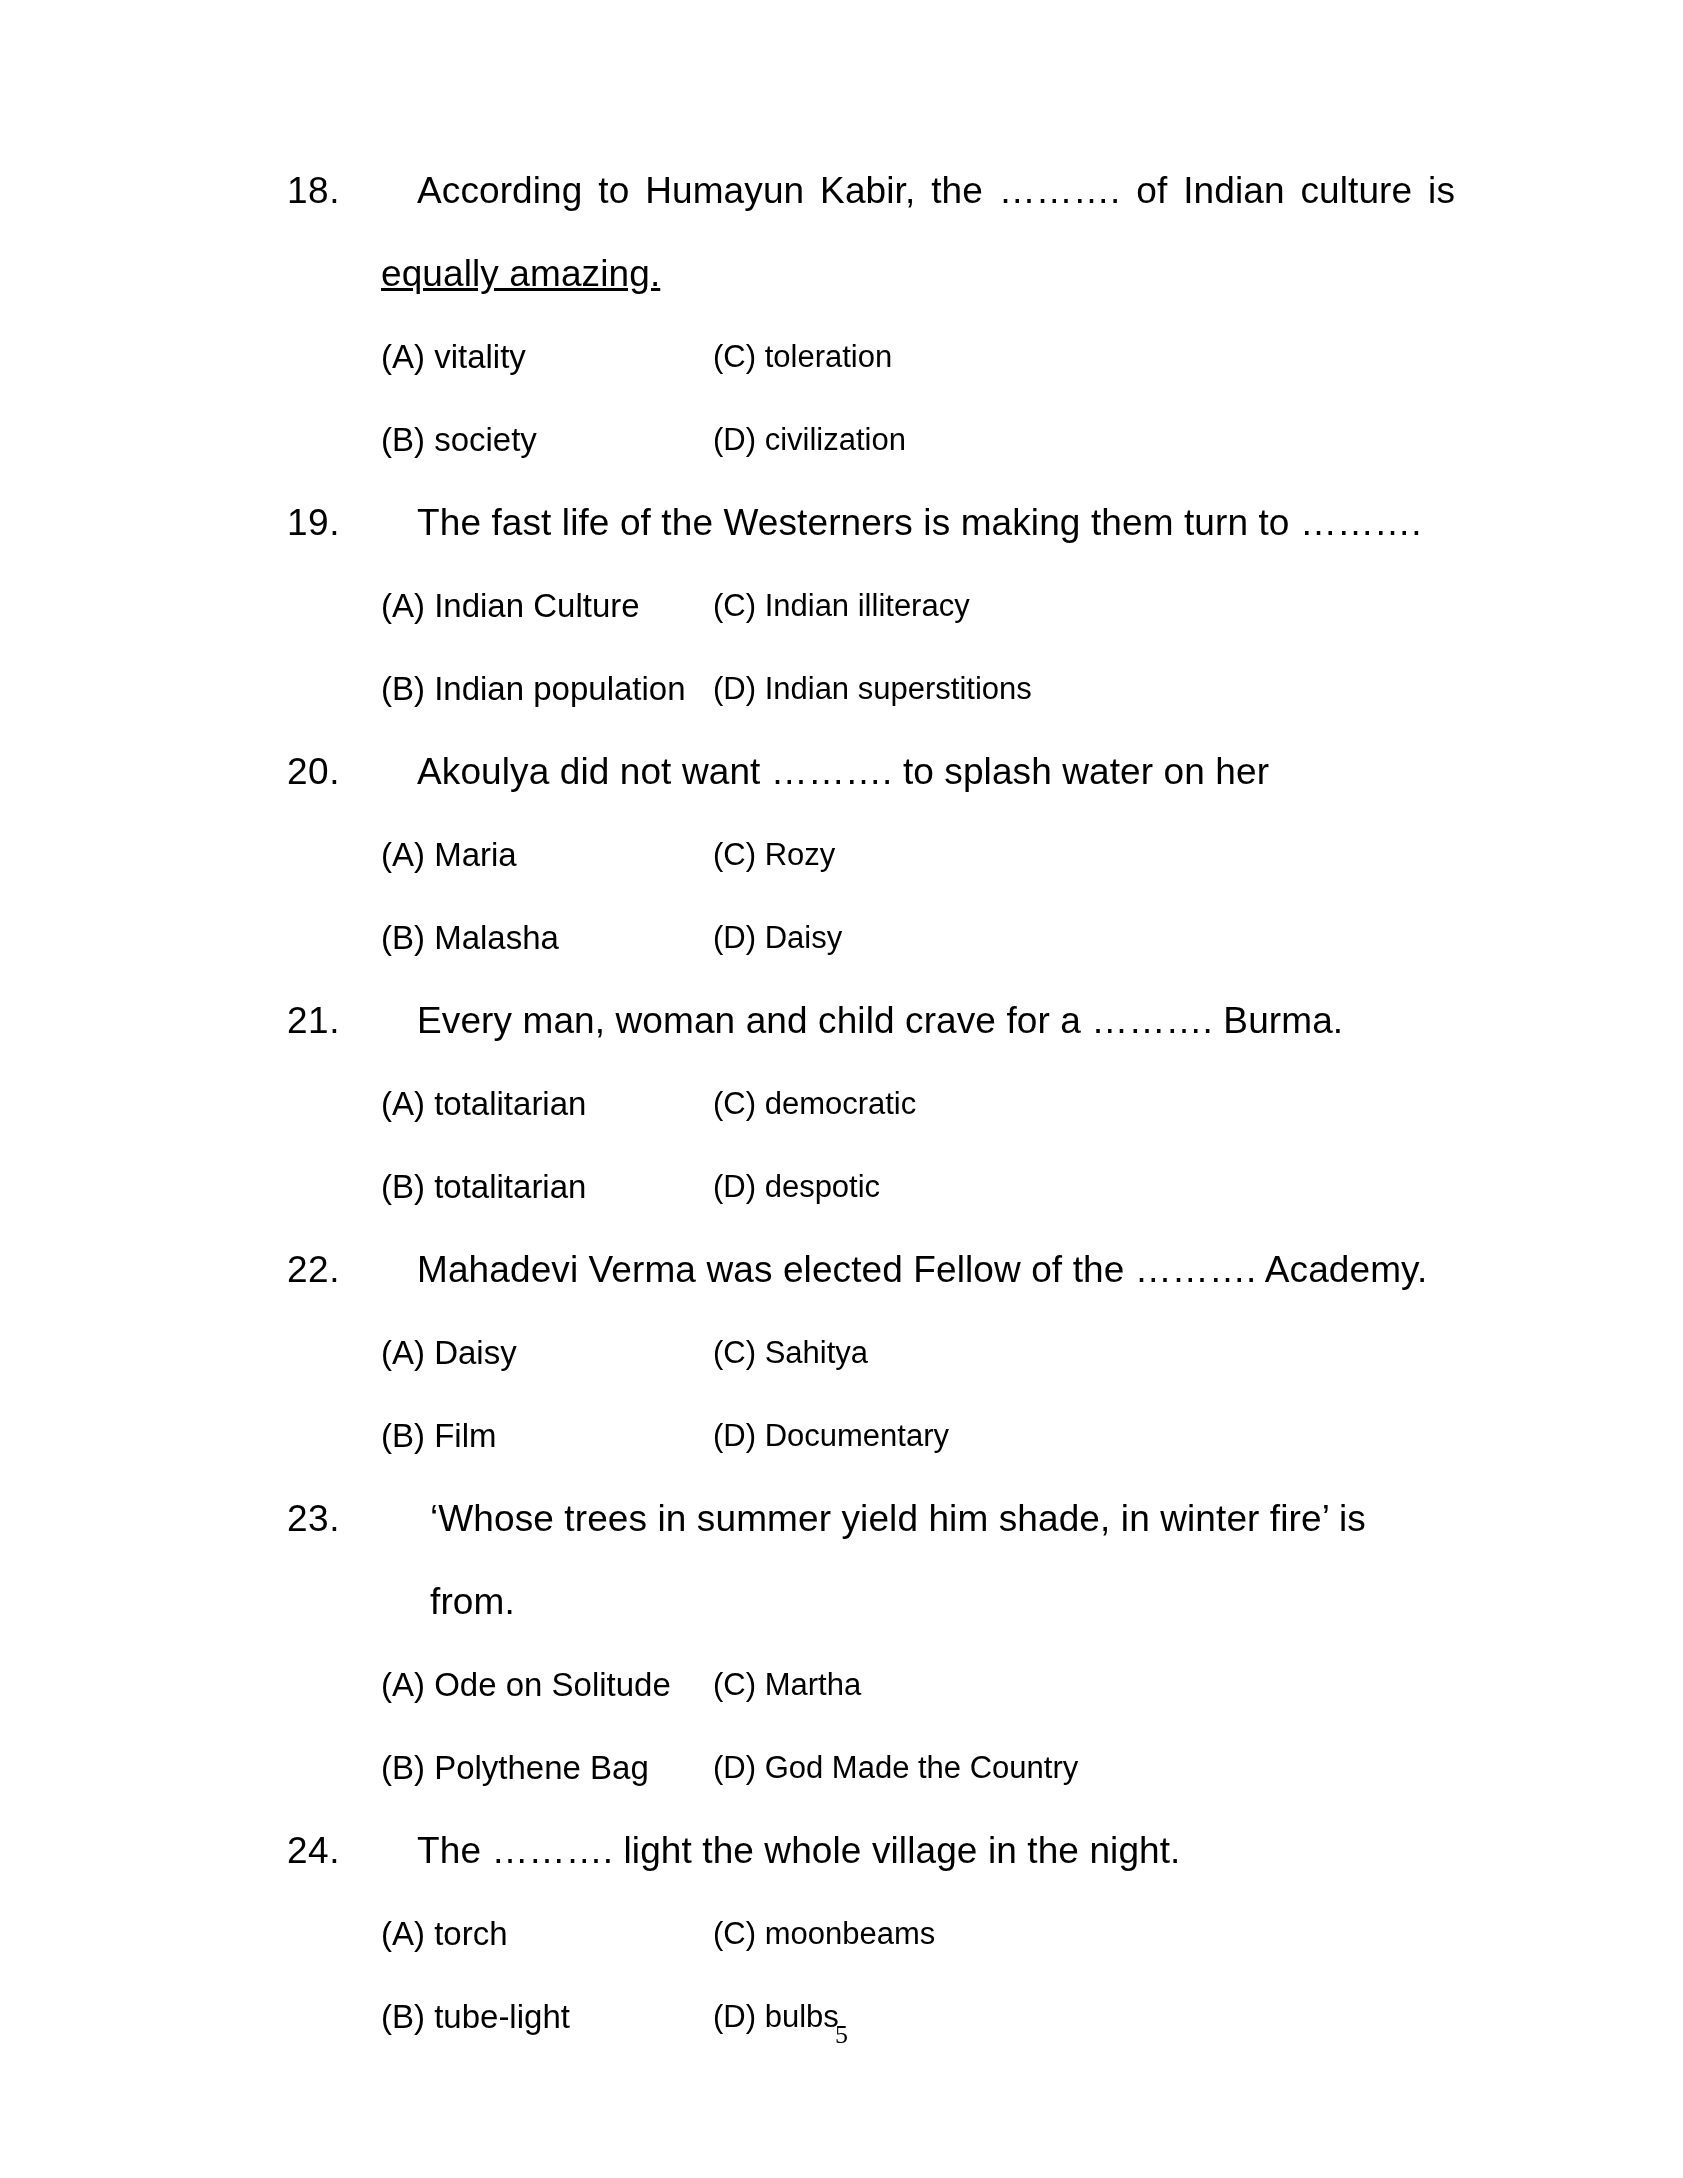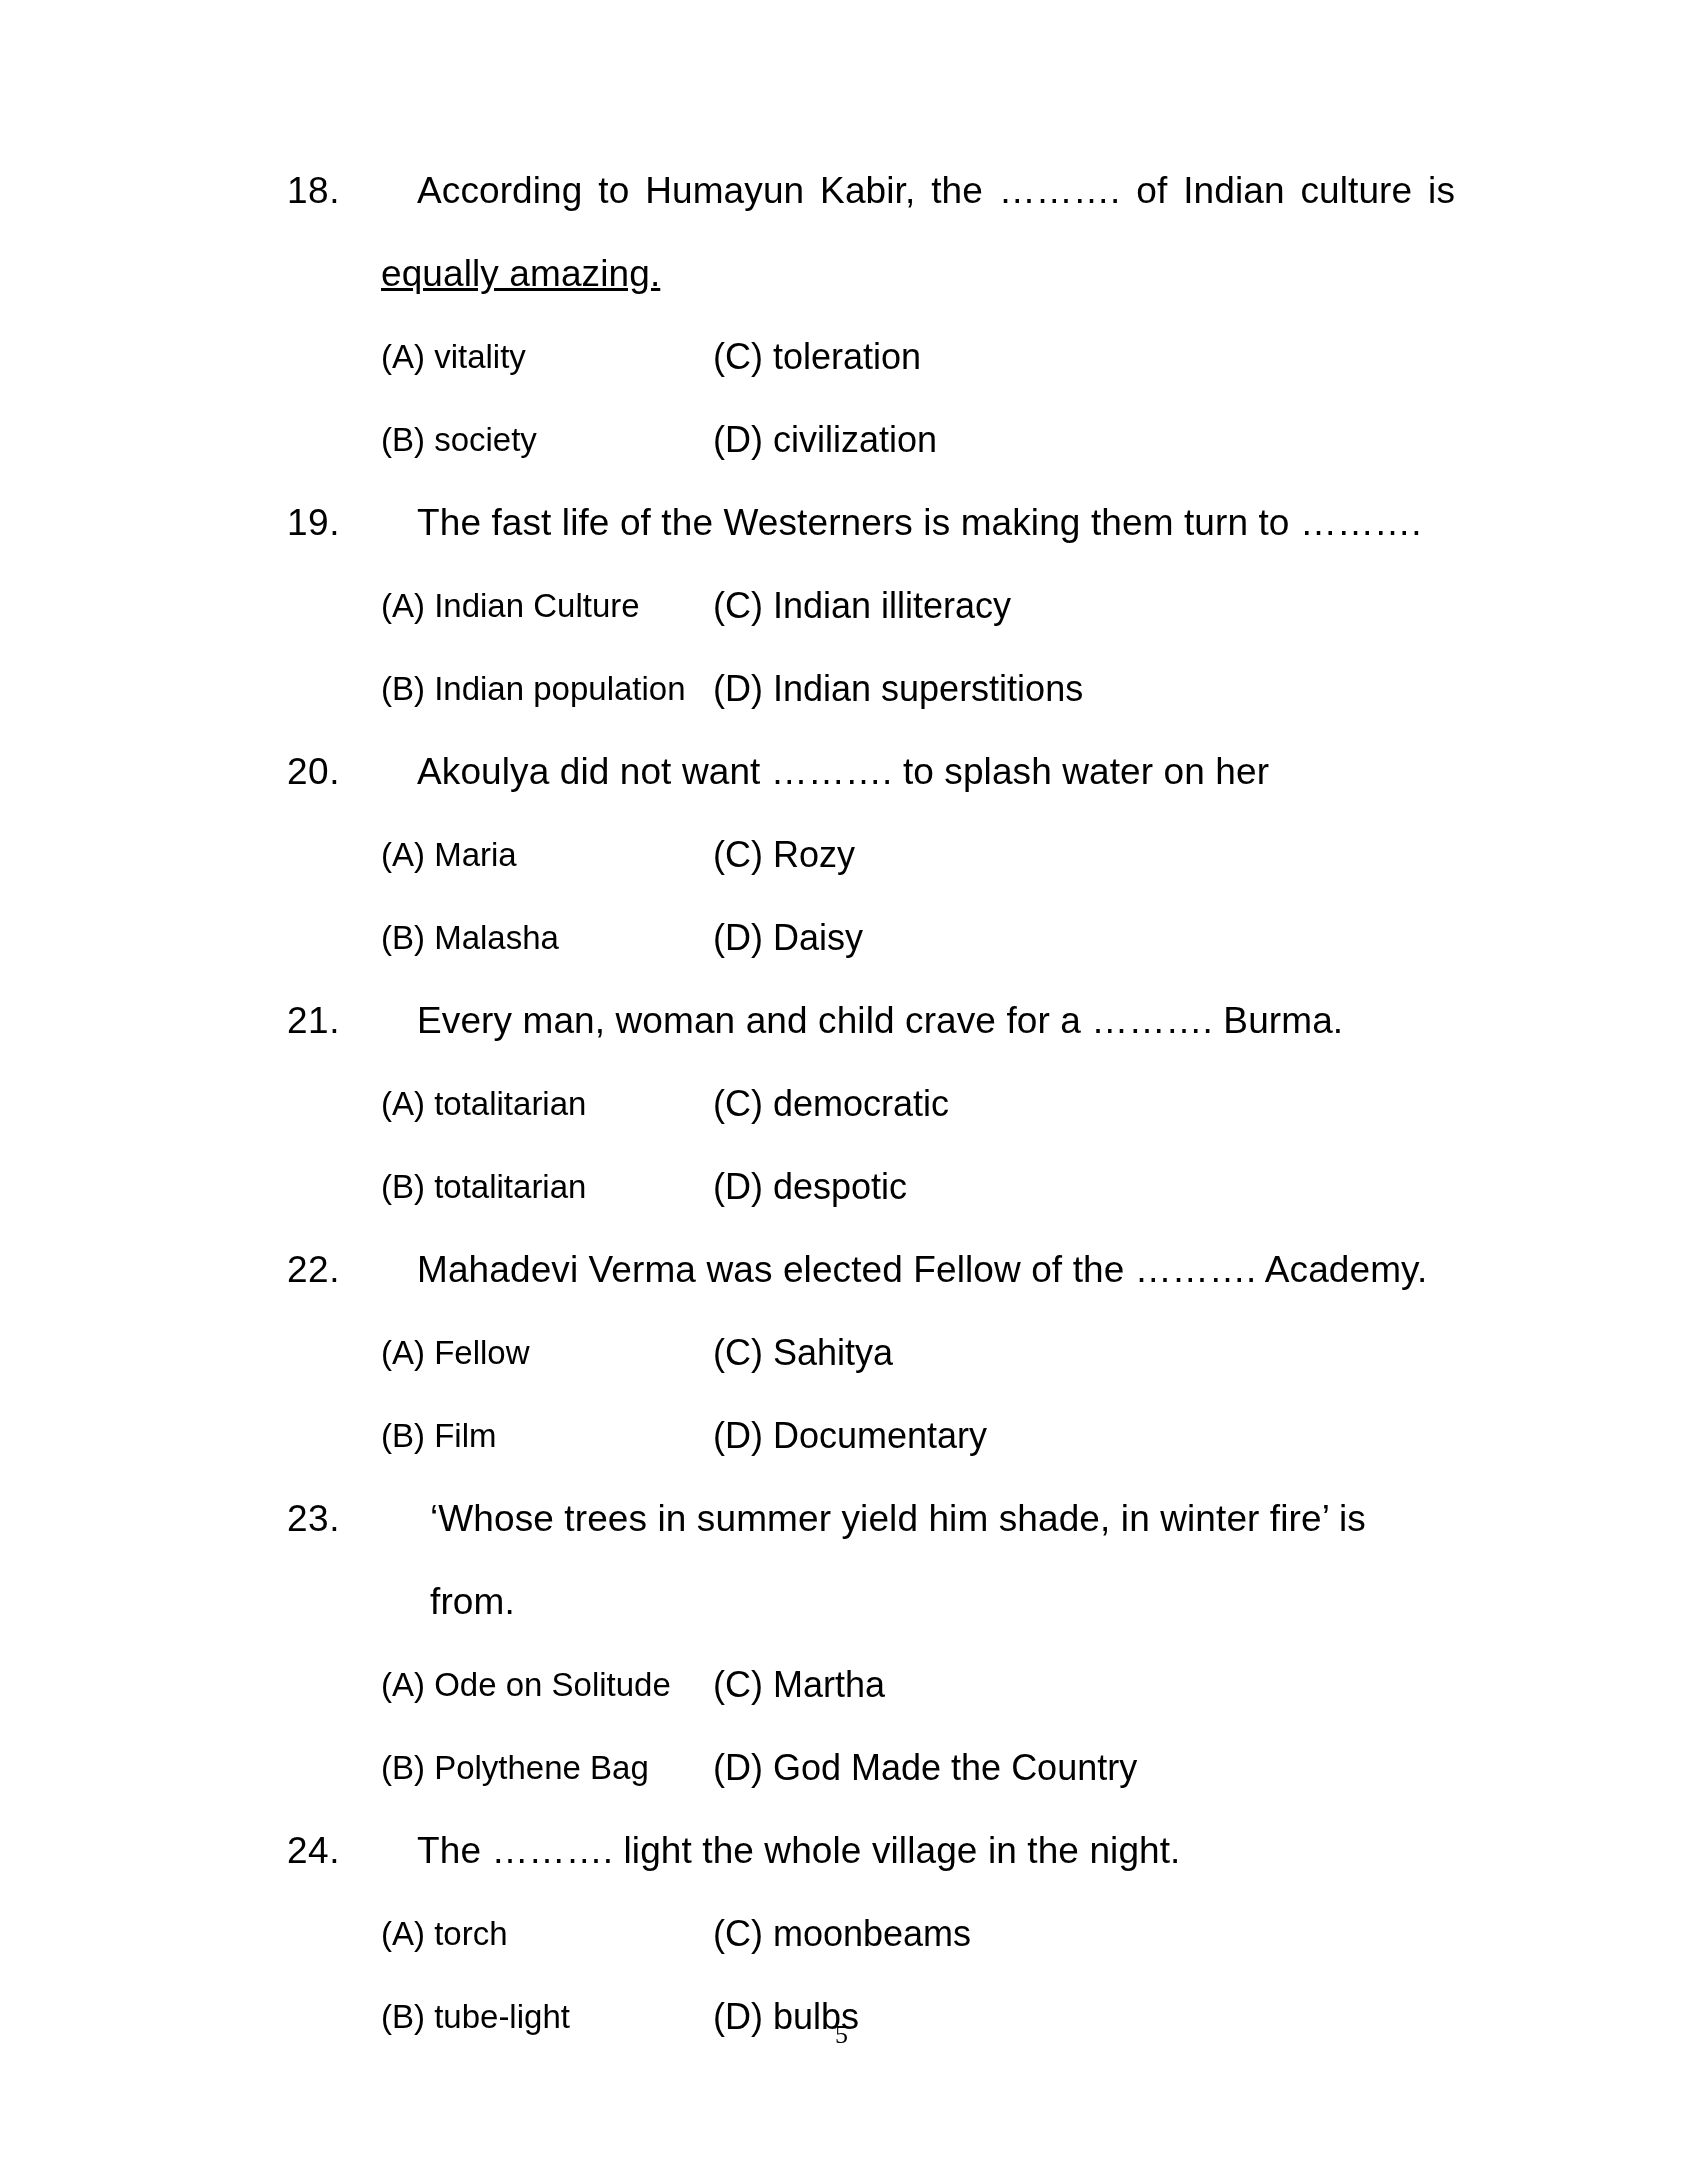--- a/index.html
+++ b/index.html
@@ -81,21 +81,21 @@
     width: 94px;
     flex: 0 0 94px;
   }
   .opt-left {
     width: 332px;
     flex: 0 0 332px;
     font-size: 33px;
   }
   .opt-right {
     flex: 1 1 auto;
-    font-size: 36px;
+    font-size: 31px;
   }
   .opt-label {
     white-space: pre;
   }
 
   .page-number {
     position: absolute;
     left: 0;
     right: 0;
     top: 2020px;
@@ -182,21 +182,21 @@
       </div>
     </div>
 
     <div class="question-block">
       <div class="q-row">
         <span class="q-num">22.</span>
         <span class="q-text">Mahadevi Verma was elected Fellow of the ………. Academy.</span>
       </div>
       <div class="opt-row">
         <span class="opt-gutter"></span>
-        <span class="opt-left opt-label">(A) Fellow</span>
+        <span class="opt-left opt-label">(A) Daisy</span>
         <span class="opt-right opt-label">(C) Sahitya</span>
       </div>
       <div class="opt-row">
         <span class="opt-gutter"></span>
         <span class="opt-left opt-label">(B) Film</span>
         <span class="opt-right opt-label">(D) Documentary</span>
       </div>
     </div>
 
     <div class="question-block">

